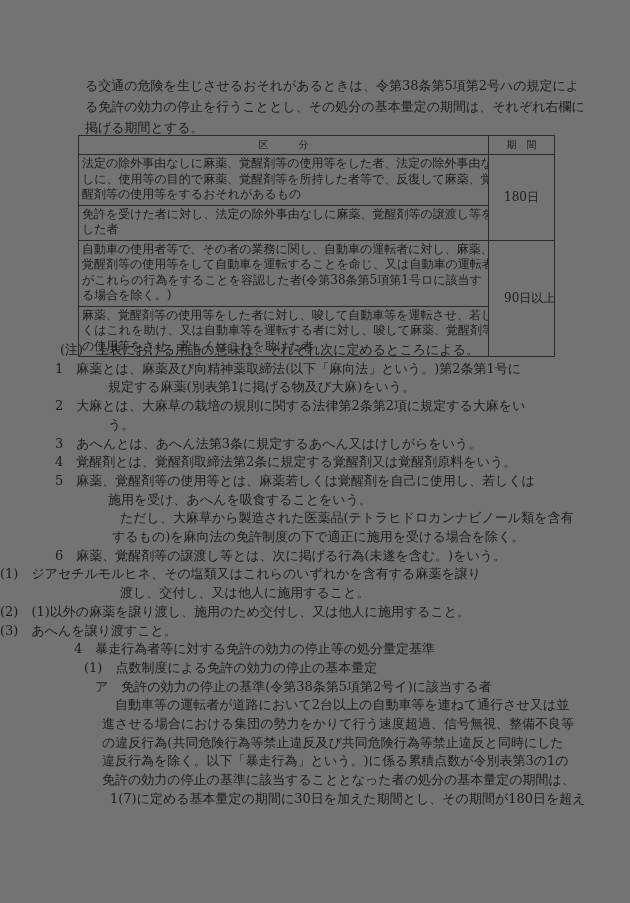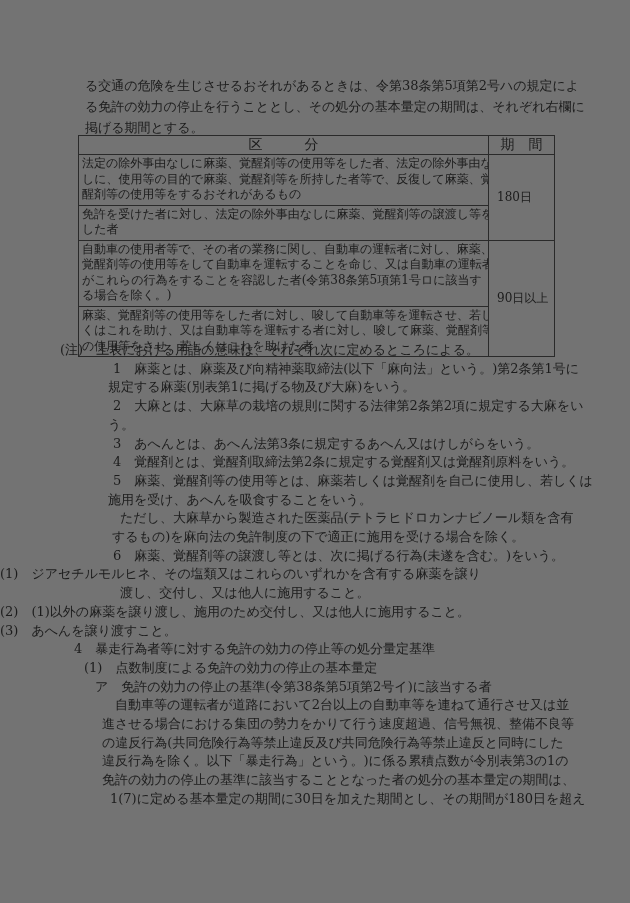--- a/index.html
+++ b/index.html
@@ -15,40 +15,40 @@
   .intro { position:absolute; top:75px; left:85px; font-size:13px; line-height:21px; }
   .intro .ln { white-space:nowrap; }
 
   
   .main-table {
     position:absolute; top:135px; left:78px; width:476px;
     border-collapse:collapse; table-layout:fixed;
   }
   .main-table th, .main-table td { border:1px solid #2a2a2a; }
   .main-table th {
-    font-weight:normal; font-size:14px; height:18px;
+    font-weight:normal; font-size:10px; height:18px;
     text-align:center; vertical-align:middle; padding:0;
   }
   .main-table td.cell {
     font-size:12px; line-height:15.5px;
     padding:1px 2px 2px 3px;
     vertical-align:top; white-space:nowrap; overflow:hidden;
   }
   .main-table td.period {
-    font-size:12px; text-align:left; vertical-align:middle; padding:8px;
+    font-size:12px; text-align:right; vertical-align:middle; padding:15px;
     white-space:nowrap;
   }
   .col-kubun { width:410px; }
   .col-kikan { width:66px; }
 
   
   .notes { position:absolute; top:341px; left:0; width:630px; font-size:13px; line-height:18.7px; }
   .notes .ln { white-space:nowrap; }
   .ln.chu      { padding-left:60px;  }
-  .ln.num      { padding-left:113px; }
+  .ln.num      { padding-left:55px; }
   .ln.cont     { padding-left:108px; }
   .ln.tadashi  { padding-left:120px; }
   .ln.tcont    { padding-left:112px; }
   .ln.sub      { }
   .ln.subcont  { padding-left:120px; }
   .ln.s4       { padding-left:74px;  }
   .ln.s41      { padding-left:84px;  }
   .ln.s4a      { padding-left:95px;  }
   .ln.pf       { padding-left:115px; }
   .ln.pc       { padding-left:102px; }

